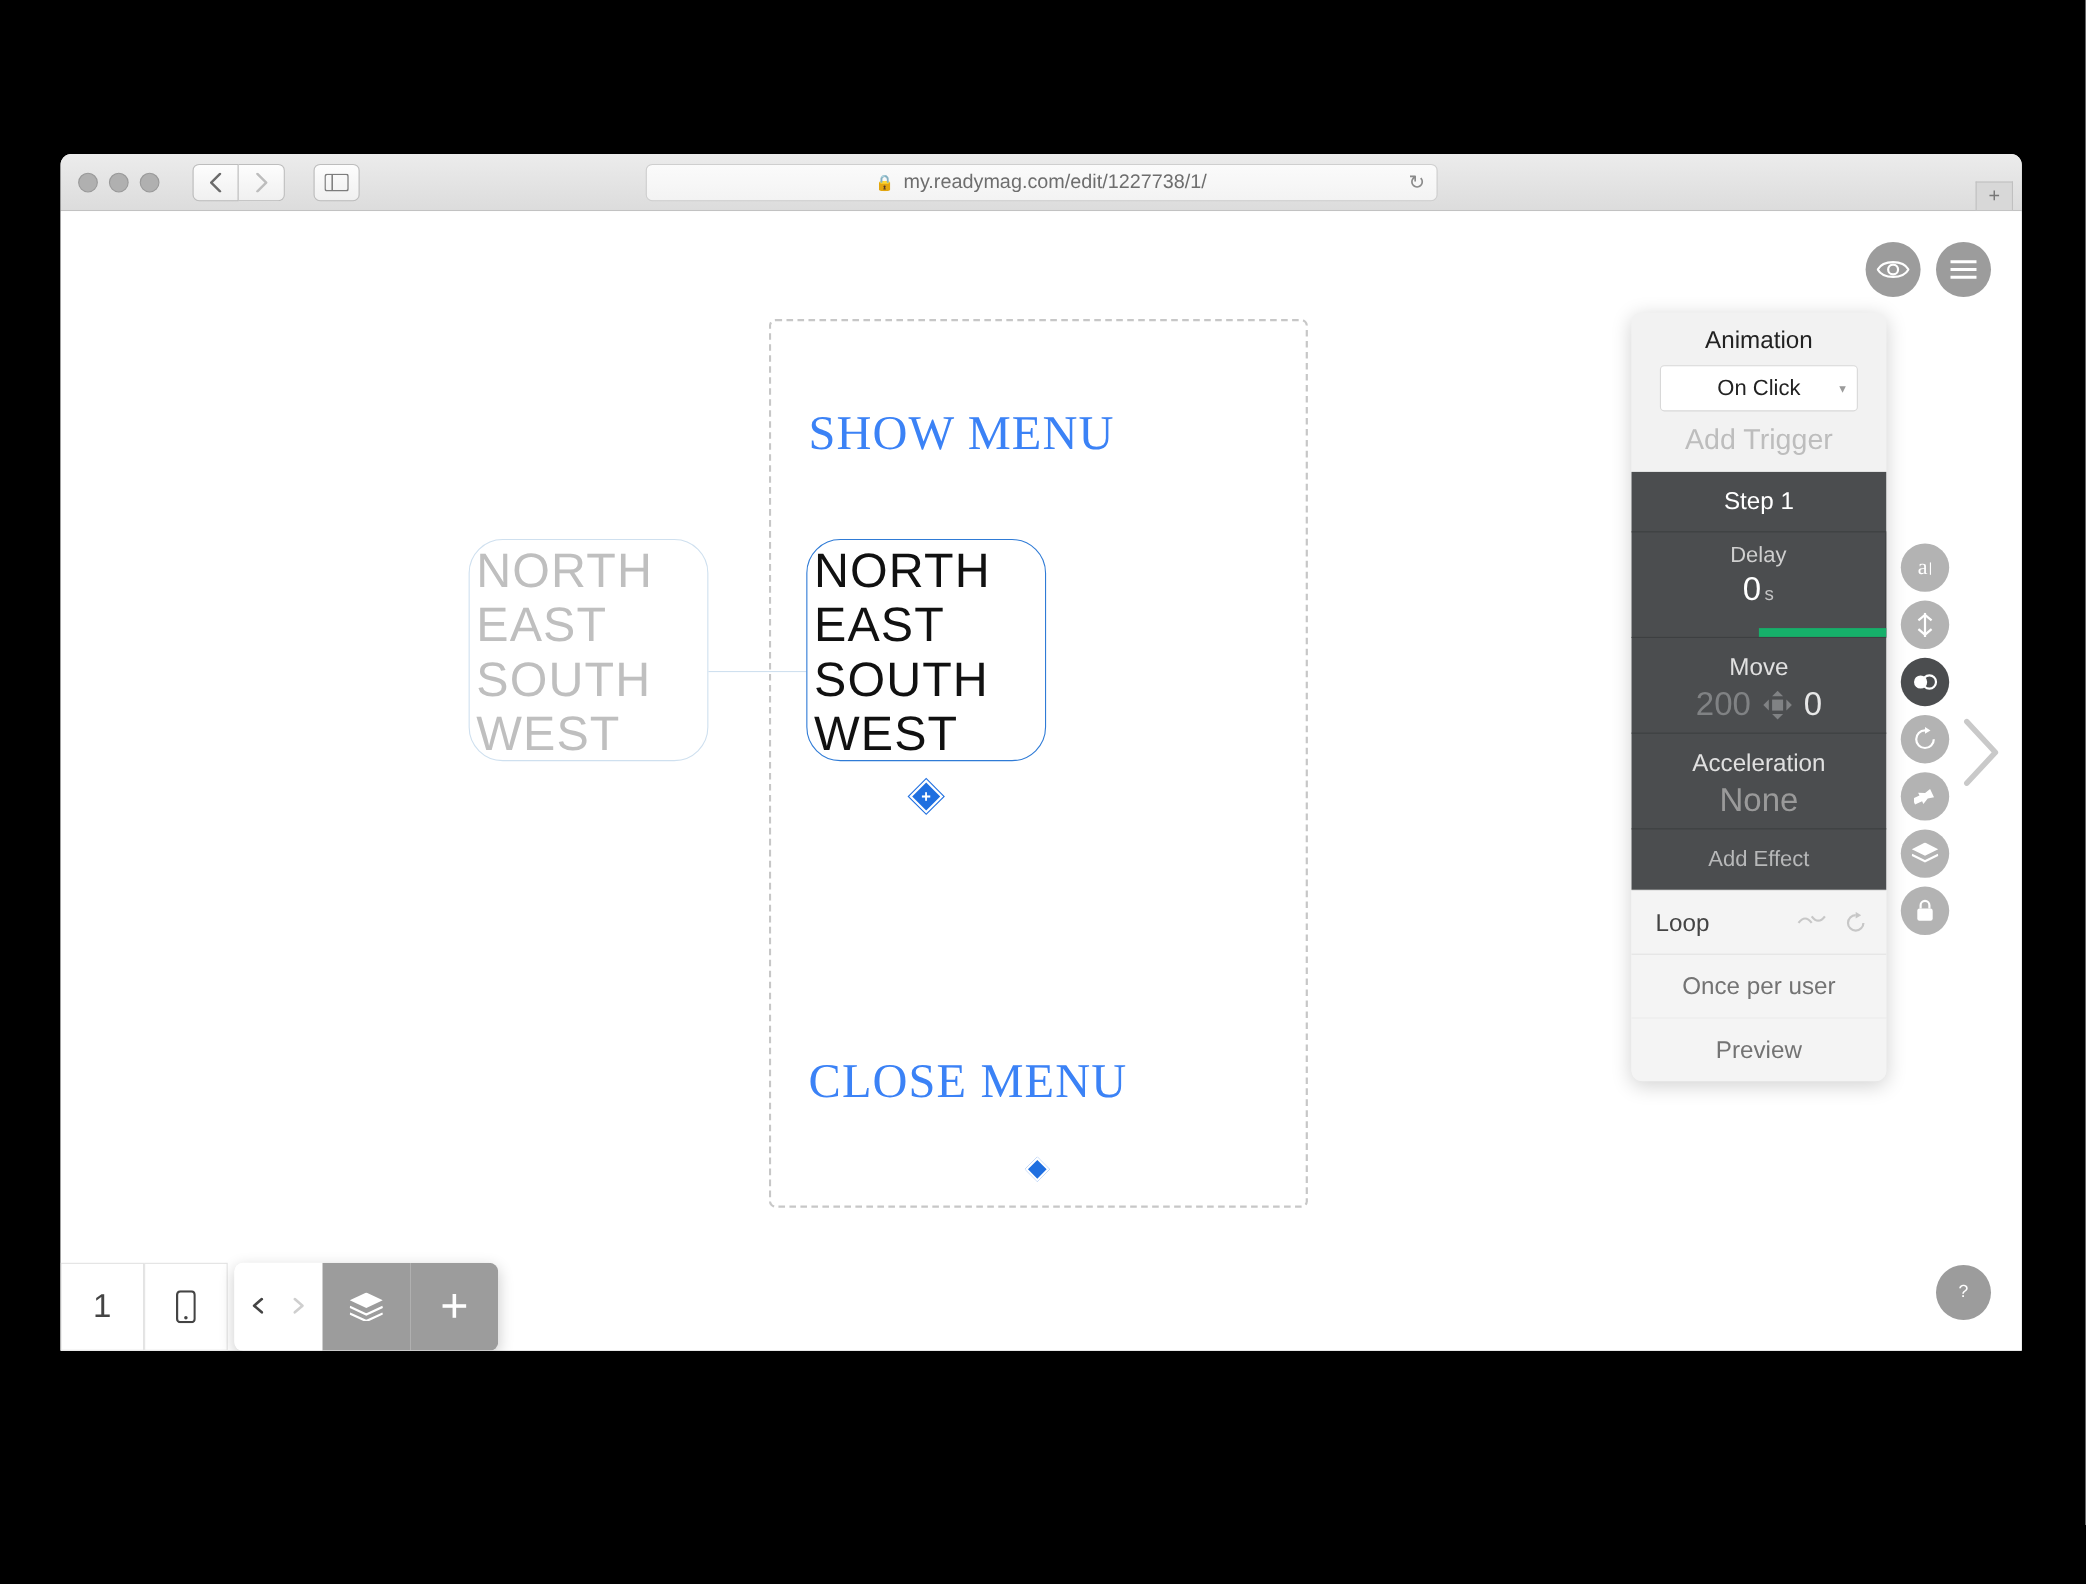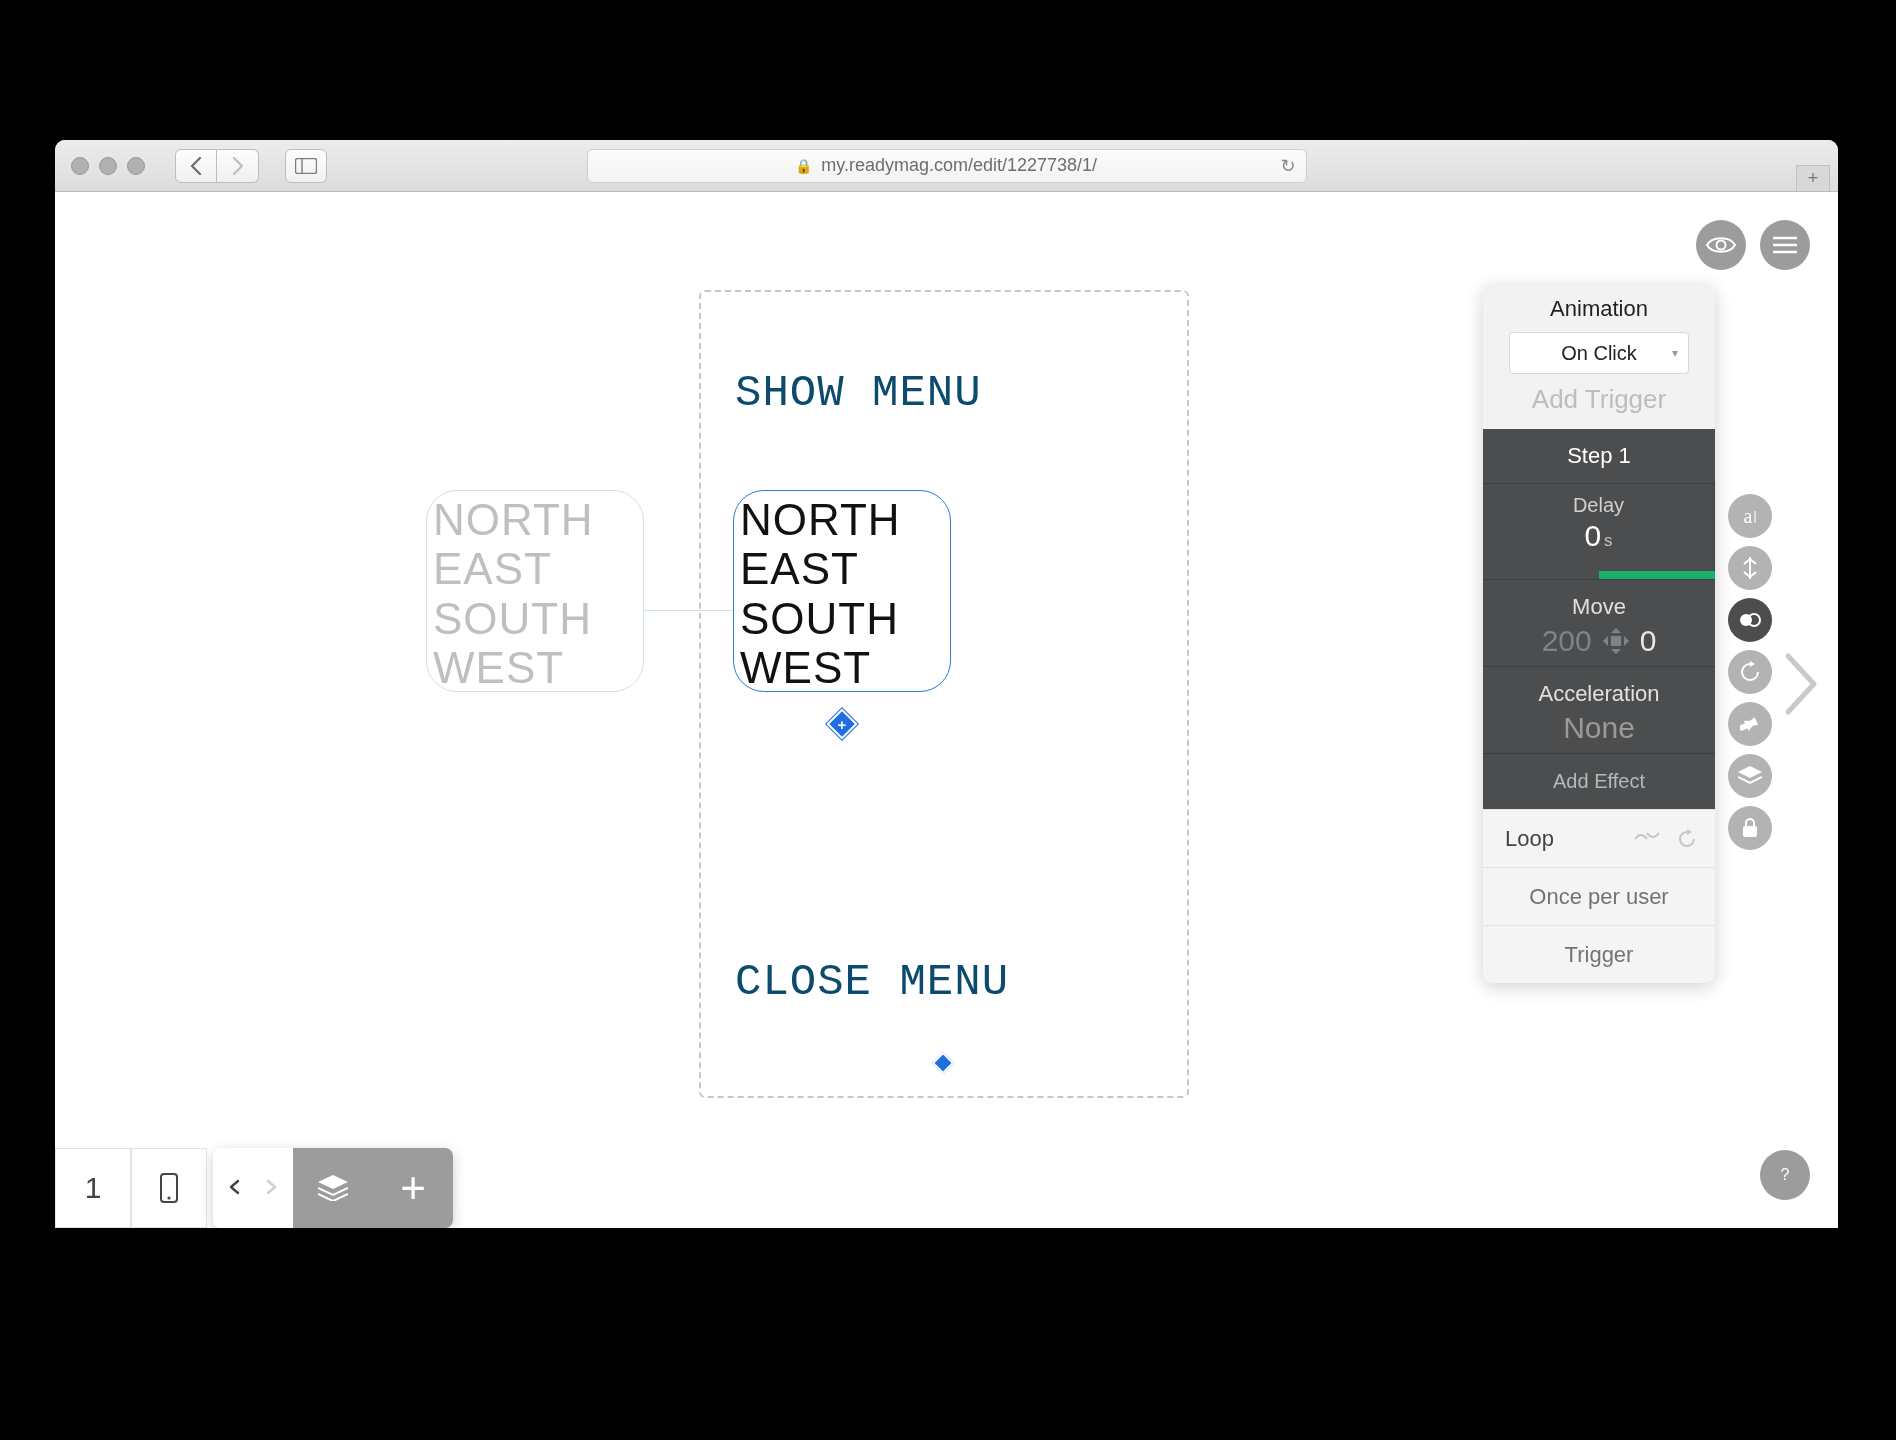--- a/index.html
+++ b/index.html
@@ -129,25 +129,25 @@
   .canvas-frame {
     position: absolute;
     left: 644px;
     top: 98px;
     width: 490px;
     height: 808px;
     border: 2px dashed #c7c7c7;
     border-radius: 6px;
   }
   .heading {
-    font-family: Liberation Mono, monospace;
+    font-family: Liberation Serif, serif;
     font-weight: 400;
     font-size: 44px;
     letter-spacing: 1px;
-    color: #0c4a6e;
+    color: #3b82f6;
   }
   .show-menu {
     position: absolute; left: 34px; top: 76px;
   }
   .close-menu {
     position: absolute; left: 34px; top: 665px;
   }
 
   .menu-list {
     font-family: "Helvetica Neue", Arial, sans-serif;
@@ -525,21 +525,21 @@
                   <path d="M17 10 A7 7 0 1 1 10 3" fill="none" stroke="#c7c7c7" stroke-width="2"></path>
                   <path d="M10 0 L10 6 L15 3 Z" fill="#c7c7c7"></path>
                 </svg>
             </span>
           </span>
         </div>
         <div class="panel-row">
           <span>Once per user</span>
         </div>
         <div class="panel-row" style="border-radius:0 0 10px 10px;">
-          <span>Trigger</span>
+          <span>Preview</span>
         </div>
       </div>
 
       <div class="tool-rail">
         <div class="rail-btn">
             <span style="font-family:serif;">a</span>
             <span style="font-size:12px;margin-left:1px;">|</span>
           </div>
         <div class="rail-btn">
           <svg width="22" height="22" viewBox="0 0 22 22">

